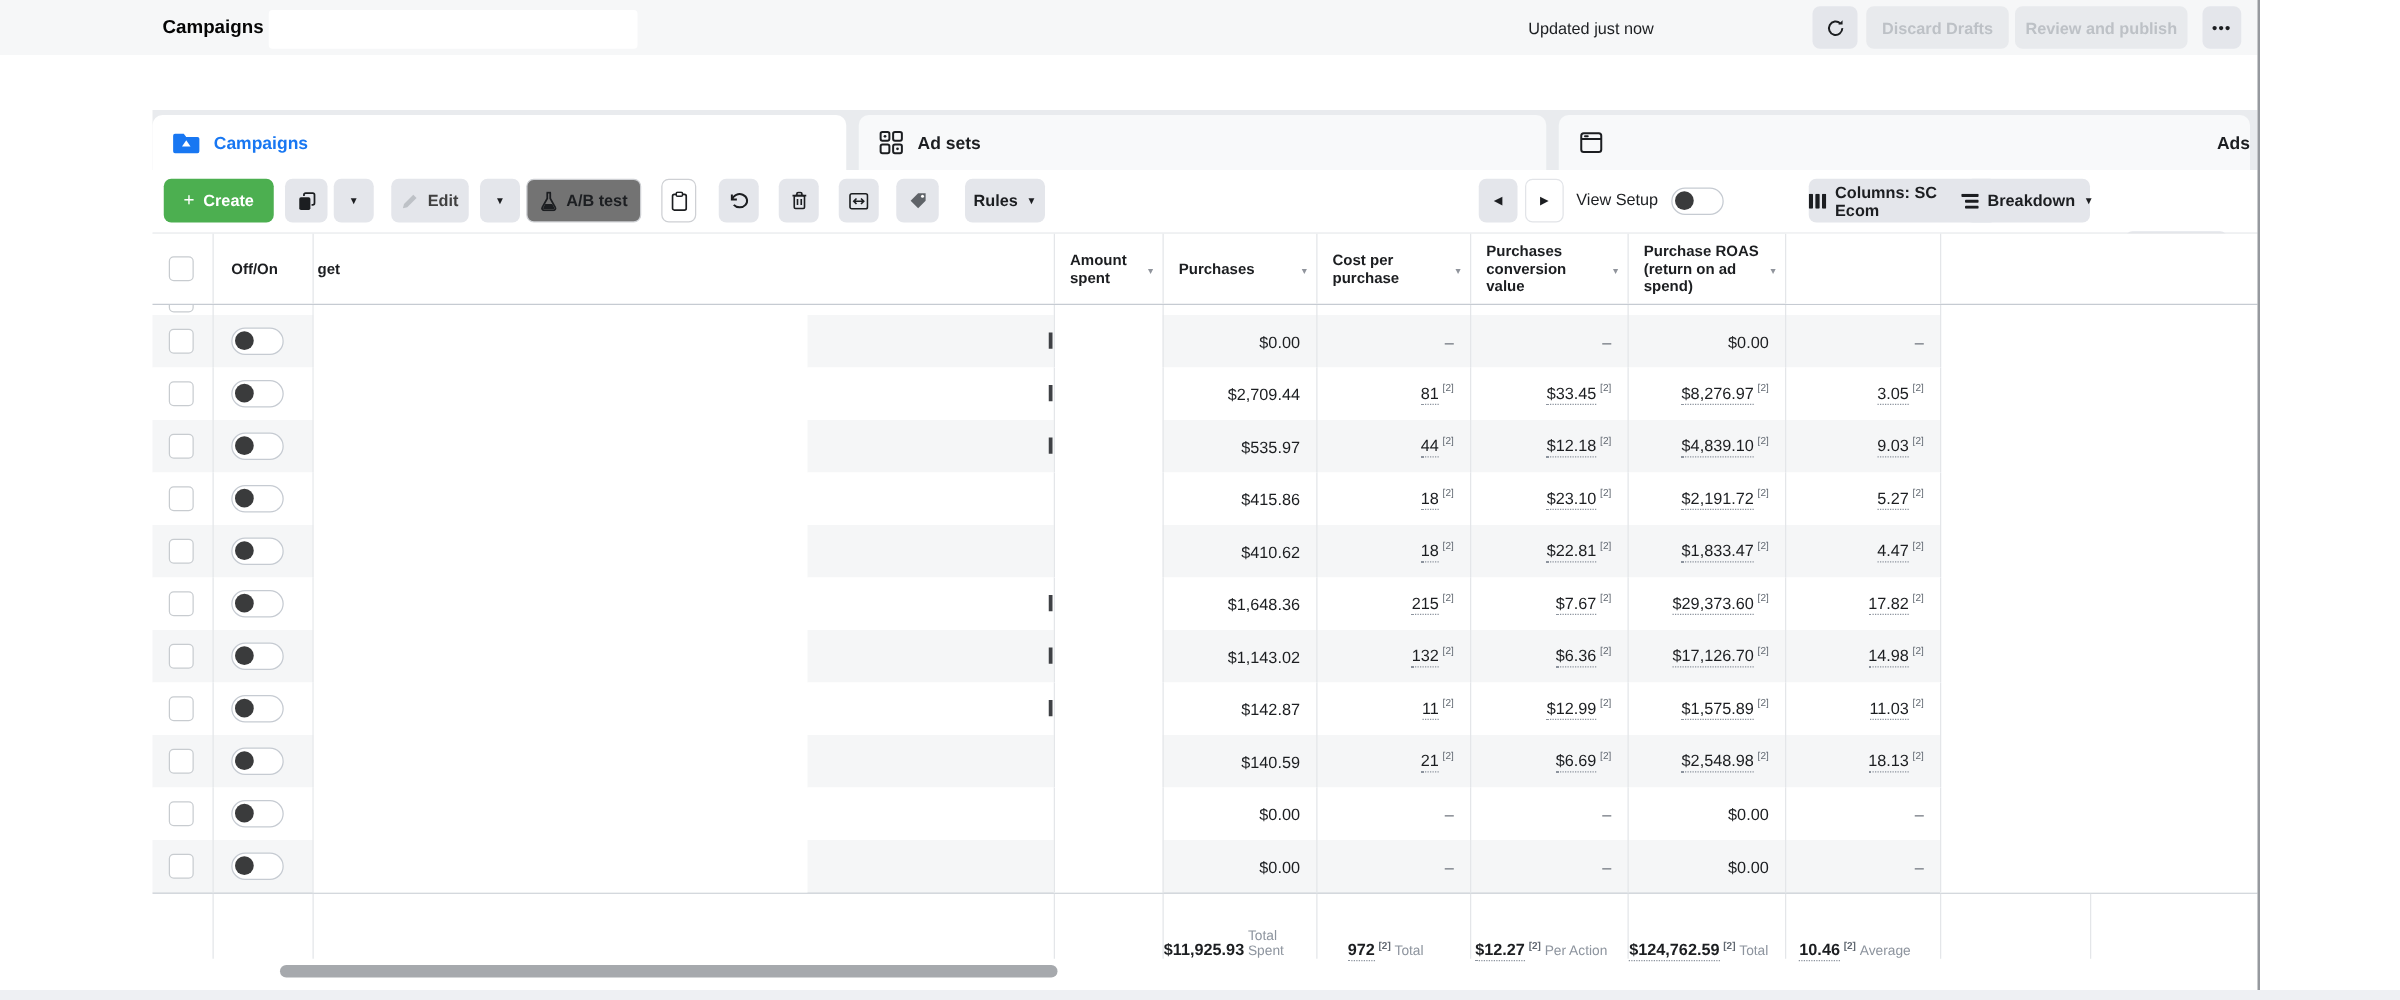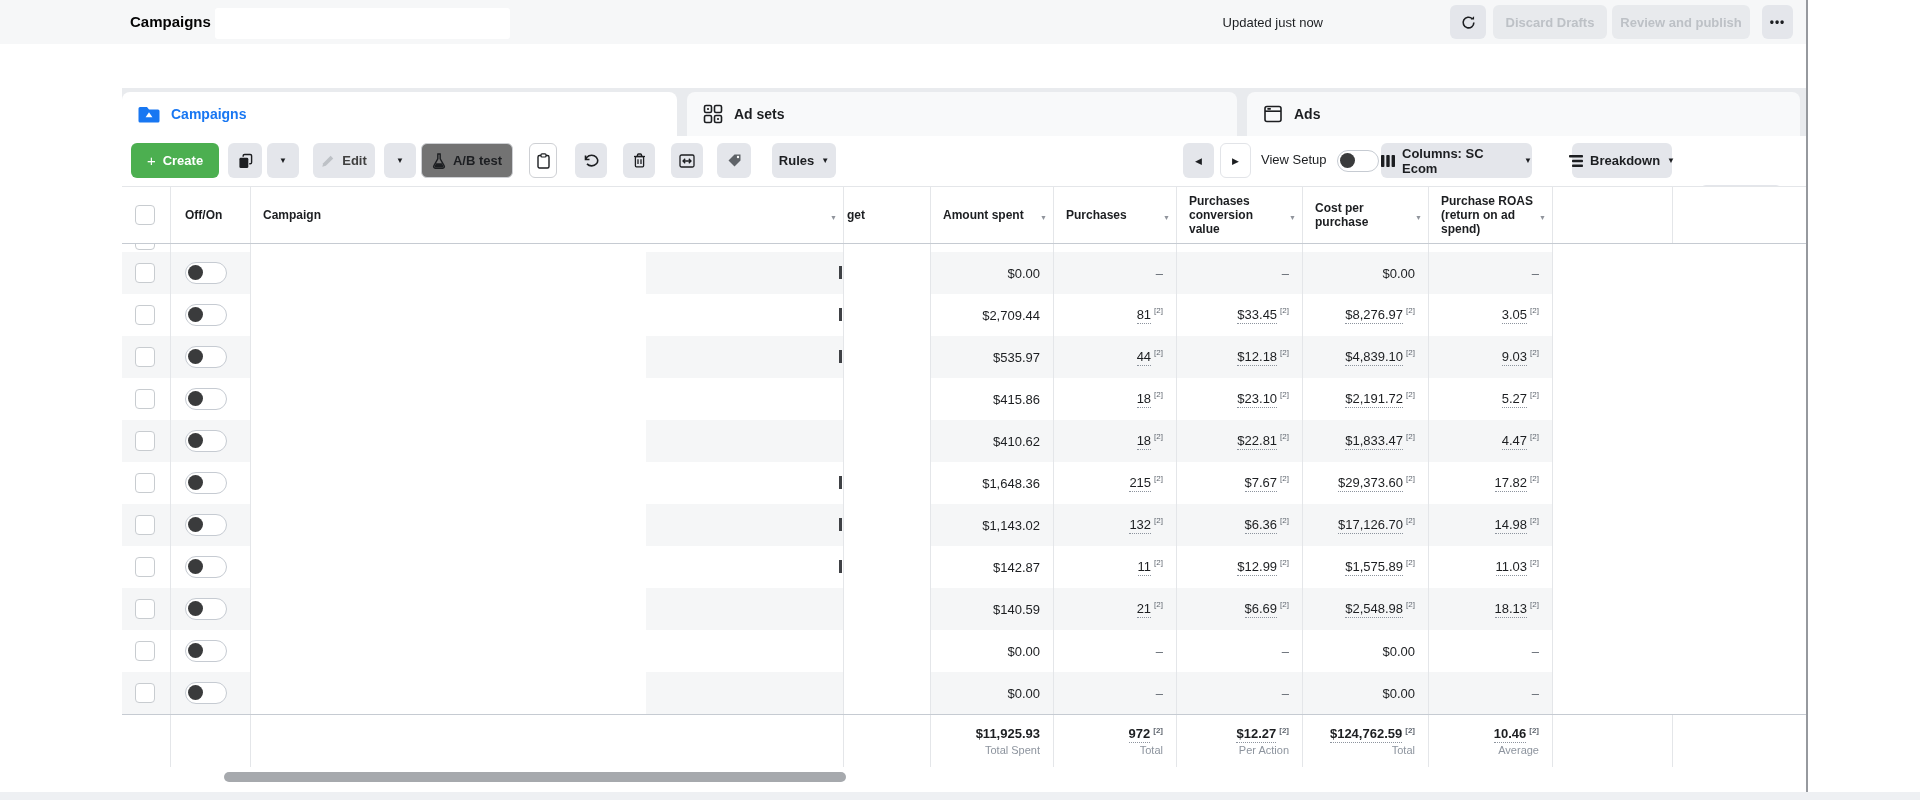--- a/index.html
+++ b/index.html
@@ -26,21 +26,21 @@
   .search-bar input::placeholder { color:#65676b; }
   .date-btn { position:absolute; left:1592px; top:46px; width:201px; height:34px; background:#f0f2f5; border-radius:6px; display:flex; align-items:center; justify-content:center; gap:10px; font-size:13px; color:#1c1e21; cursor:pointer; }
   .caret { font-size:8px; color:#1c1e21; line-height:1; }
 
   
   .tabs { position:absolute; left:122px; top:88px; width:1684px; height:48px; background:#e9ebee; }
   .tab { position:absolute; top:4px; height:44px; border-radius:8px 8px 0 0; display:flex; align-items:center; padding-left:16px; gap:11px; font-size:14px; font-weight:700; cursor:pointer; background:#f8f9fa; color:#1c1e21; }
   .tab.active { background:#fff; color:#1877f2; }
   .tab-campaigns { left:0; width:555px; }
   .tab-adsets { left:565px; width:550px; }
-  .tab-ads { left:1125px; width:553px; }
+  .tab-ads { left:1125px; width:553px;justify-content:space-between; }
 
   
   .toolbar { position:absolute; left:122px; top:136px; width:1684px; height:50px; background:#fff; }
   .tl-btn { position:absolute; top:7px; height:35px; }
   .create-btn { left:9px; width:88px; background:#4caf50; color:#fff; }
   .dup-btn { left:106px; width:34px; }
   .dupc-btn { left:145px; width:32px; }
   .edit-btn { left:191px; width:62px; color:#404040; }
   .editc-btn { left:262px; width:32px; }
   .ab-btn { left:299px; width:92px; background:#737373; border:1px solid #ced0d4; }
@@ -49,21 +49,21 @@
   .trash-btn { left:501px; width:32px; }
   .export-btn { left:549px; width:32px; }
   .tag-btn { left:595px; width:34px; }
   .rules-btn { left:650px; width:64px;text-align:right; }
   .prev-btn { left:1061px; width:31px; font-size:9px; }
   .next-btn { left:1098px; width:31px; background:#fff; border:1px solid #e2e4e8; font-size:9px; }
   .viewsetup-label { position:absolute; left:1139px; top:16px; font-size:13px; color:#1c1e21; }
   .toggle { position:relative; width:42px; height:22px; border:1.5px solid #c6cbd2; border-radius:11px; background:#fff; cursor:pointer; }
   .toggle .knob { position:absolute; left:2px; top:2px; width:15px; height:15px; border-radius:50%; background:#3a3b3c; }
   .vs-toggle { position:absolute; left:1215px; top:14px; }
-  .columns-btn { left:1259px; width:151px; }
+  .columns-btn { left:1325px; width:151px; }
   .breakdown-btn { left:1450px; width:100px; }
   .reports-btn { left:1578px; width:82px;margin-top:42px; }
 
   
   .table { position:absolute; left:122px; top:186px; width:1684px; border-top:1px solid #e4e6e9; }
   .grid { display:grid; grid-template-columns:48px 80px 593px 87px 123px 123px 126px 126px 124px 120px 134px; }
   .grid > div { border-left:1px solid #e4e6e9; position:relative; }
   .grid > div:first-child { border-left:none; }
   .hrow { height:57px; background:#fff; border-bottom:1px solid #c6cbd2; }
   .hcell { display:flex; align-items:center; font-size:12px; font-weight:700; color:#1c1e21; padding-left:12px; line-height:14px; padding-right:18px; }
@@ -77,21 +77,21 @@
   .row-toggle { width:42px; height:22px; }
   .c-campaign .censor { position:absolute; left:0; top:0; bottom:0; width:395px; background:#fff; }
   .mark { position:absolute; right:1px; top:50%; margin-top:-7px; width:3px; height:13px; background:#3f4145; }
   .c-budget, .c-x1, .c-x2 { background:#fff; }
   .row .c-x2 { border-left:none; }
   .cell.num { display:flex; align-items:center; justify-content:flex-end; padding-right:13px; font-size:13px; color:#1c1e21; }
   .cell.num.dash { color:#606770; }
   .lnk { border-bottom:1px dotted #8d949e; padding-bottom:1px; cursor:pointer; }
   .ref { font-size:8px; color:#606770; margin-left:3px; position:relative; top:-5px; }
   .frow { height:53px; background:#fff; border-top:1px solid #c6cbd2; }
-  .fcell { display:flex; flex-direction:column; align-items:flex-end; justify-content:center; padding-right:13px; gap:3px; }
+  .fcell { display:flex; flex-direction:row; align-items:flex-end; justify-content:center; padding-right:13px; gap:3px; }
   .fval { font-size:13px; font-weight:700; color:#1c1e21; }
   .fval .lnk { font-weight:700; }
   .flabel { font-size:11px; color:#8d949e; }
 
   
   .hscroll-thumb { position:absolute; left:224px; top:772px; width:622px; height:10px; background:#a6a9ad; border-radius:5px; cursor:pointer; }
   .right-edge { position:absolute; left:1806px; top:0; width:2px; height:792px; background:#96999e; cursor:pointer; }
   .bottom-strip { position:absolute; left:0; top:792px; width:1920px; height:8px; background:#eef0f3; }
 
   .icon { display:inline-flex; align-items:center; justify-content:center; flex:none; }
@@ -291,39 +291,35 @@
     </div>
   </div>
 
   <div class="table">
 
     <div class="grid hrow">
       <div class="c-check">
           <div class="checkbox"></div>
         </div>
       <div class="hcell" style="padding-left:14px;">Off/On</div>
-      <div class="hcell">
-          <span>Campaign</span>
-          <span class="sort">▼</span>
-        </div>
       <div class="hcell" style="padding-left:3px;">get</div>
       <div class="hcell">
           <span>Amount spent</span>
           <span class="sort">▼</span>
         </div>
       <div class="hcell">
           <span>Purchases</span>
           <span class="sort">▼</span>
         </div>
       <div class="hcell">
+          <span>Cost per purchase</span>
+          <span class="sort">▼</span>
+        </div>
+      <div class="hcell">
           <span>Purchases conversion value</span>
-          <span class="sort">▼</span>
-        </div>
-      <div class="hcell">
-          <span>Cost per purchase</span>
           <span class="sort">▼</span>
         </div>
       <div class="hcell">
           <span>Purchase ROAS (return on ad spend)</span>
           <span class="sort">▼</span>
         </div>
       <div class="hcell c-x1"></div>
       <div class="hcell"></div>
     </div>
 

